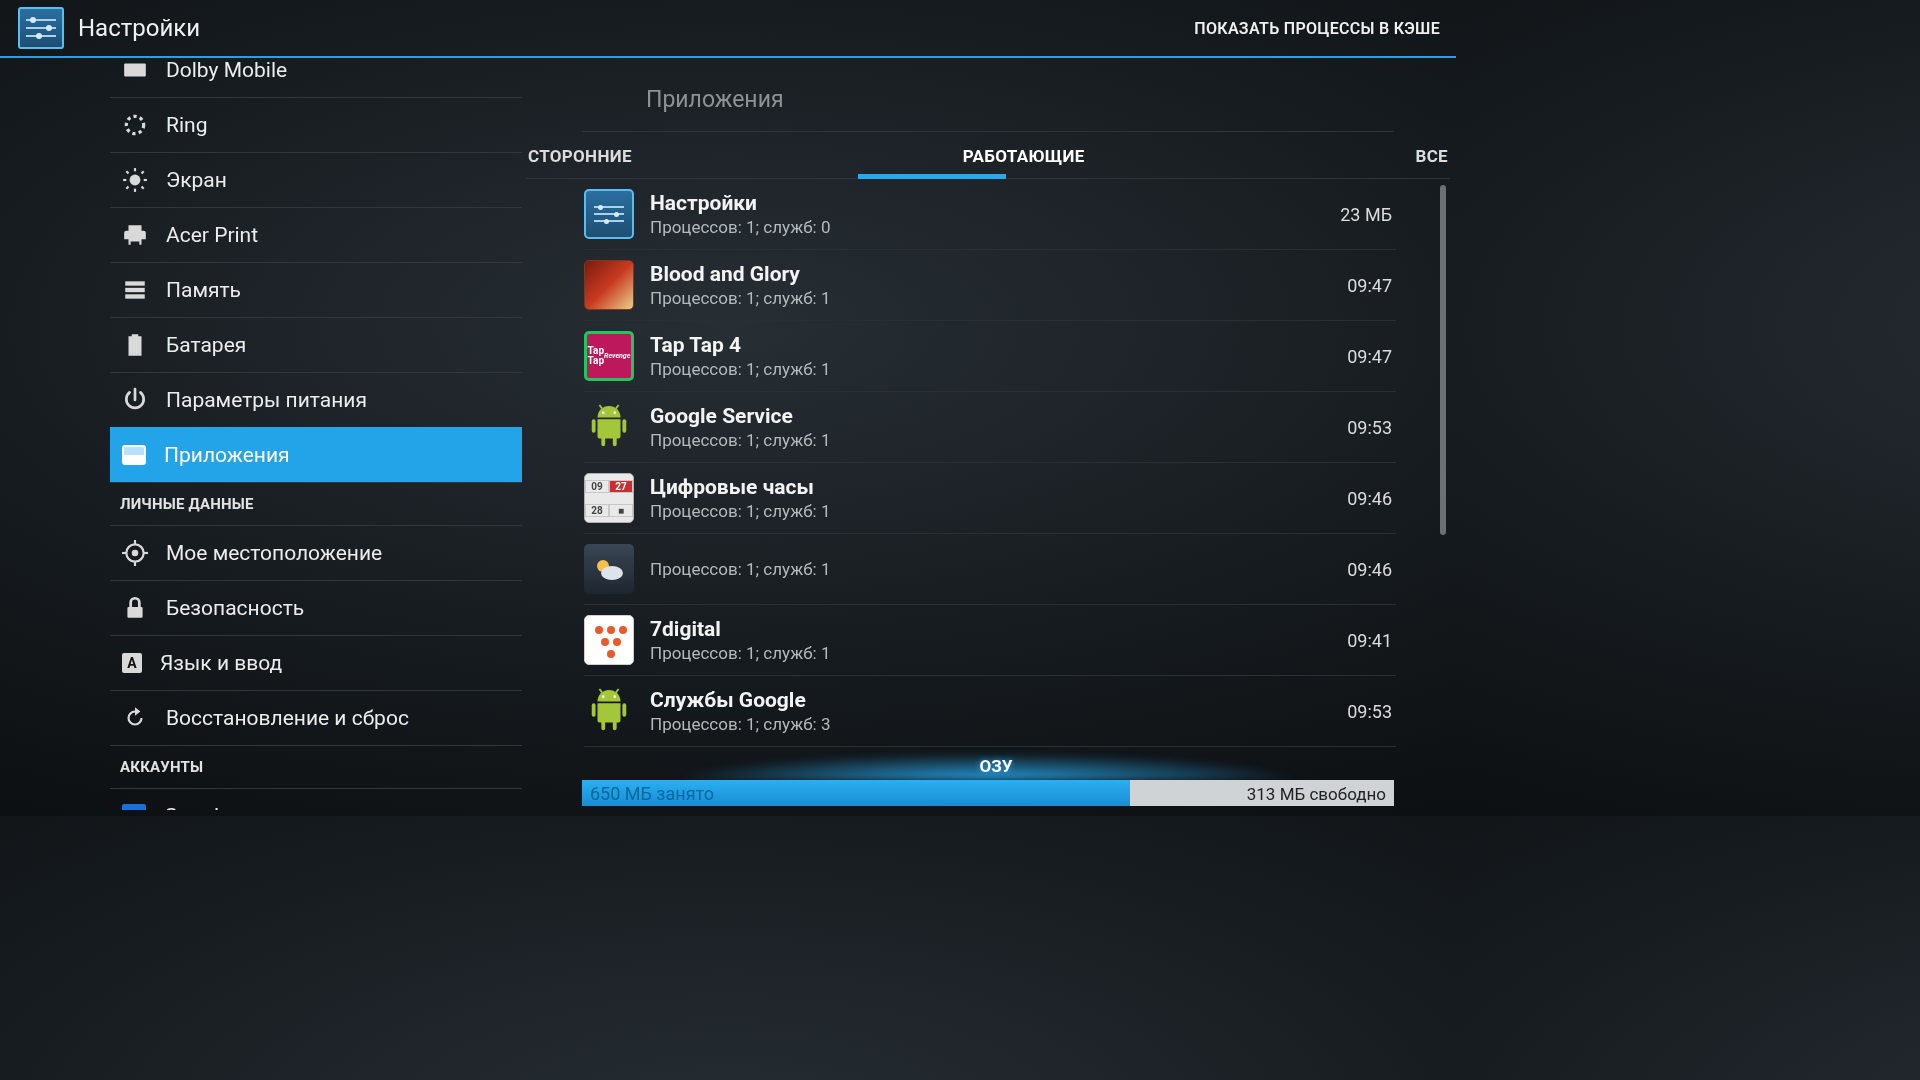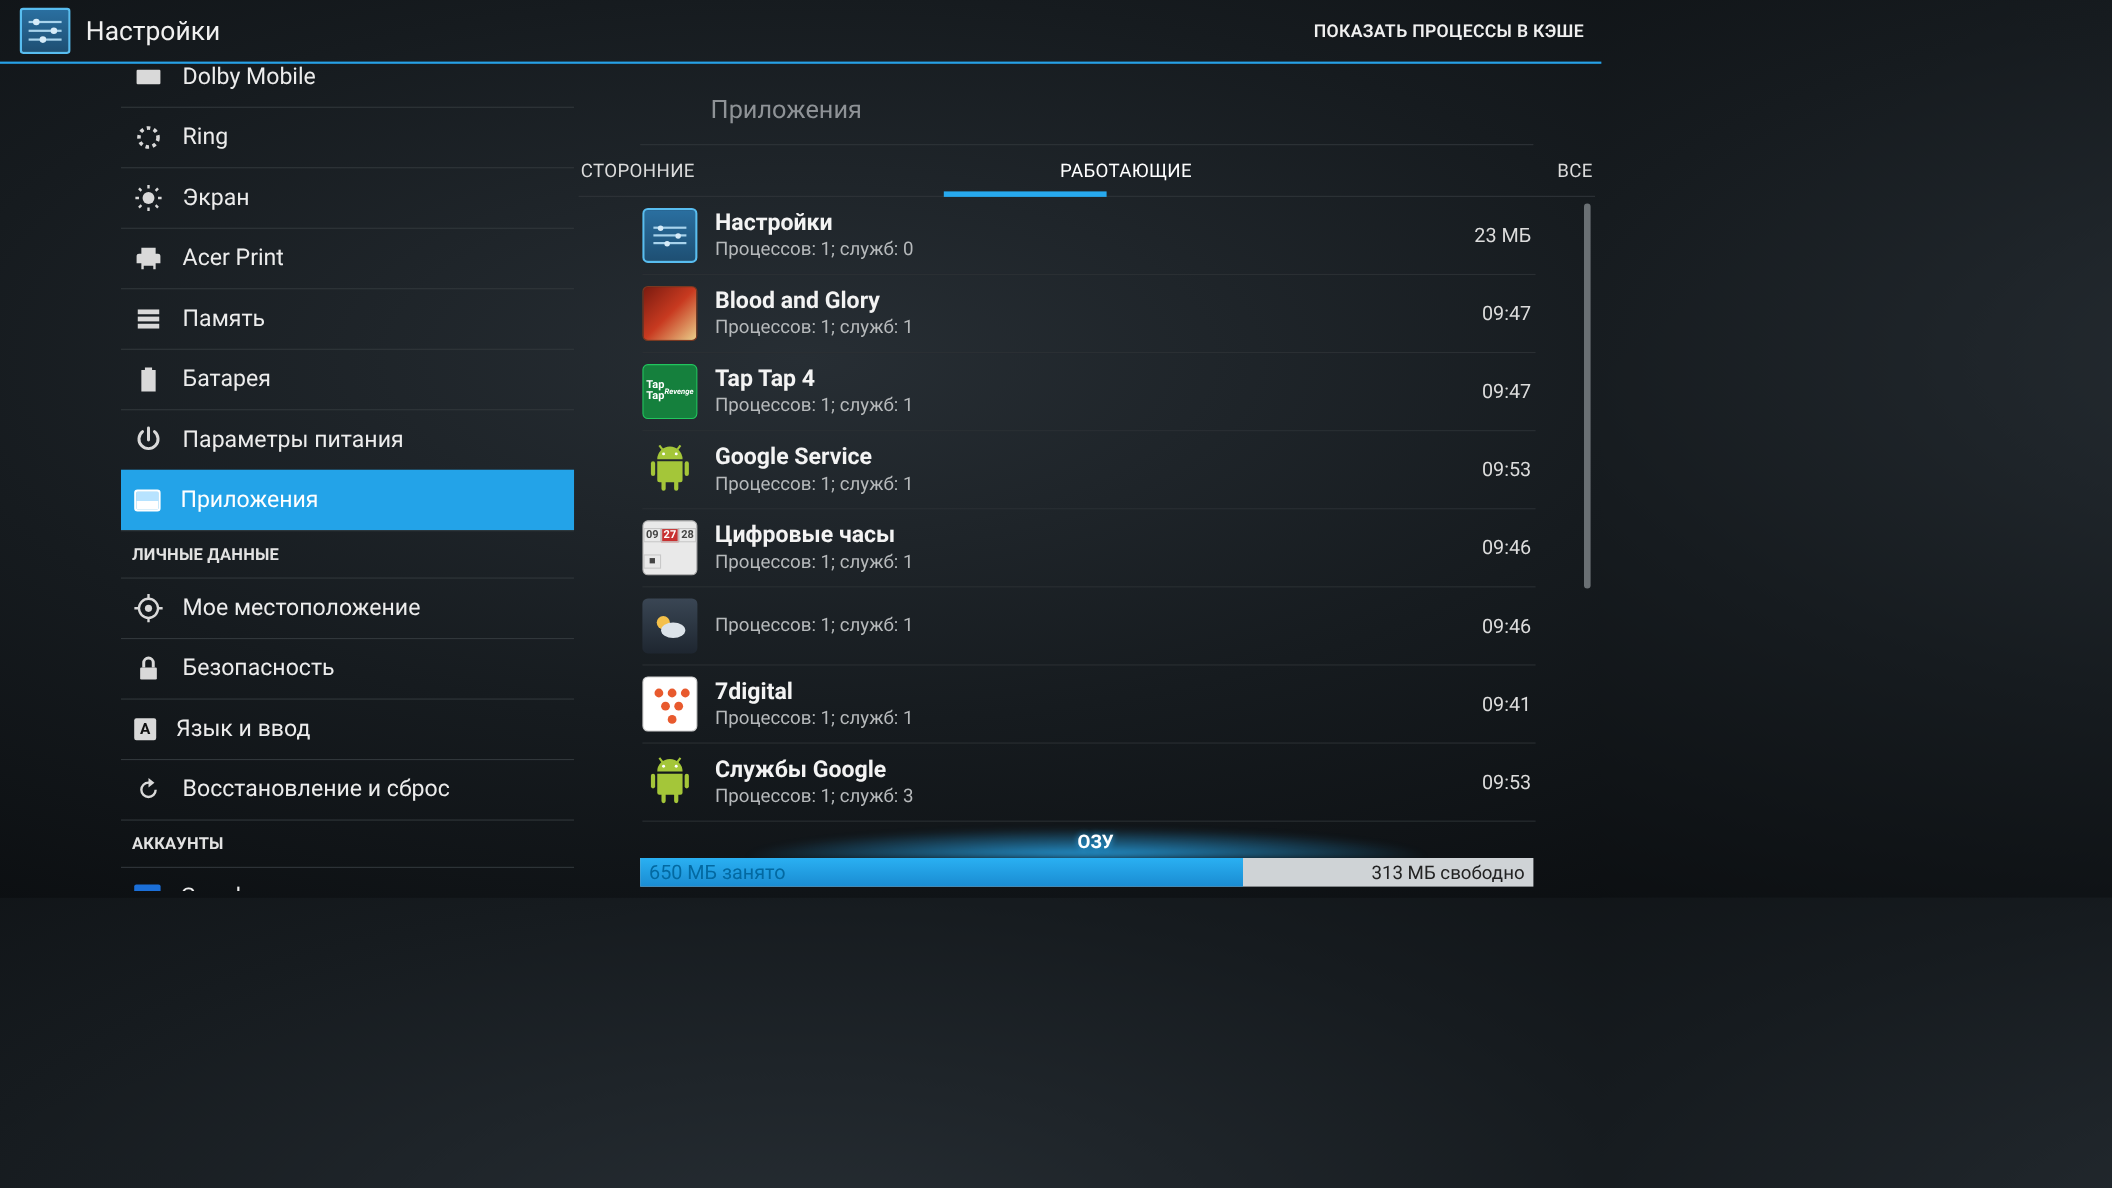--- a/index.html
+++ b/index.html
@@ -76,21 +76,21 @@
     font-size: 23px; color: #8e9296;
     border-bottom: 1px solid #2e3438;
     margin: 0 56px;
   }
   .tabs {
     display: flex; justify-content: space-between;
     padding: 14px 2px 0 2px;
     border-bottom: 1px solid #2e3438;
     position: relative;
   }
-  .tab { font-size: 17px; font-weight: 400; color: #dcdcdc; padding-bottom: 12px; cursor: pointer; letter-spacing: 0.3px; }
+  .tab { font-size: 17px; font-weight: 700; color: #dcdcdc; padding-bottom: 12px; cursor: pointer; letter-spacing: 0.3px; }
   .tab.active { color: #fff; }
   .tab-indicator { position: absolute; bottom: -1px; height: 5px; background: #27a9ee; }
 
   .app-list {
     flex: 1;
     overflow-y: hidden;
     padding: 0 8px 0 58px;
     position: relative;
   }
   .app-row {
@@ -133,23 +133,23 @@
   .ram-used {
     position: absolute; left: 0; top: 0; bottom: 0;
     background: linear-gradient(to bottom, #2ab0f2, #1a8cd2);
   }
   .ram-text-left { position: absolute; left: 8px; bottom: 2px; font-size: 18px; color: #0369a1; }
   .ram-text-right { position: absolute; right: 8px; bottom: 2px; font-size: 17px; color: #222; }
 
   
   .ai-settings { border:2px solid #58bdf0; background: linear-gradient(to bottom,#2a6fa0,#1e4f73); }
   .ai-blood { background: linear-gradient(135deg,#7a1b10,#c83a20,#eace8a); border:1px solid #7a3820; }
-  .ai-tap { background:#15803d; border:1px solid #22c55e; font-size:10px; line-height:1; text-align:center;justify-content:center; }
+  .ai-tap { background:#be185d; border:3px solid #22c55e; font-size:10px; line-height:1; text-align:center;justify-content:center; }
   .ai-android { background: transparent; }
-  .ai-clock { background:#e9e9e9; border:1px solid #b0b0b0; color:#444; font-size:10px; display:grid; grid-template-columns:1fr 1fr 1fr; grid-template-rows:1fr 1fr; }
+  .ai-clock { background:#e9e9e9; border:1px solid #b0b0b0; color:#444; font-size:10px; display:grid; grid-template-columns:1fr 1fr; grid-template-rows:1fr 1fr; }
   .ai-clock span { border:1px solid #c8c8c8; display:flex;align-items:center;justify-content:center; }
   .ai-clock span:nth-child(2){ background:#c83030; color:#fff;}
   .ai-weather { background: linear-gradient(to bottom,#3a4654,#1e2630); display:flex;align-items:center;justify-content:center; }
   .ai-7d { background:#fff; border:1px solid #d0d0d0; }
   .dots7 { position:relative; width:100%; height:100%; }
   .dots7 i{ position:absolute; width:8px;height:8px; background:#e85a2e; border-radius:50%; }
   .android-svg { width: 46px; height: 46px; }
 
   .mini-sliders { display:flex; flex-direction:column; gap:5px; width:100%; align-items:center; }
   .mini-line { width:30px; height:2px; background:#a8d3ec; position:relative; }

